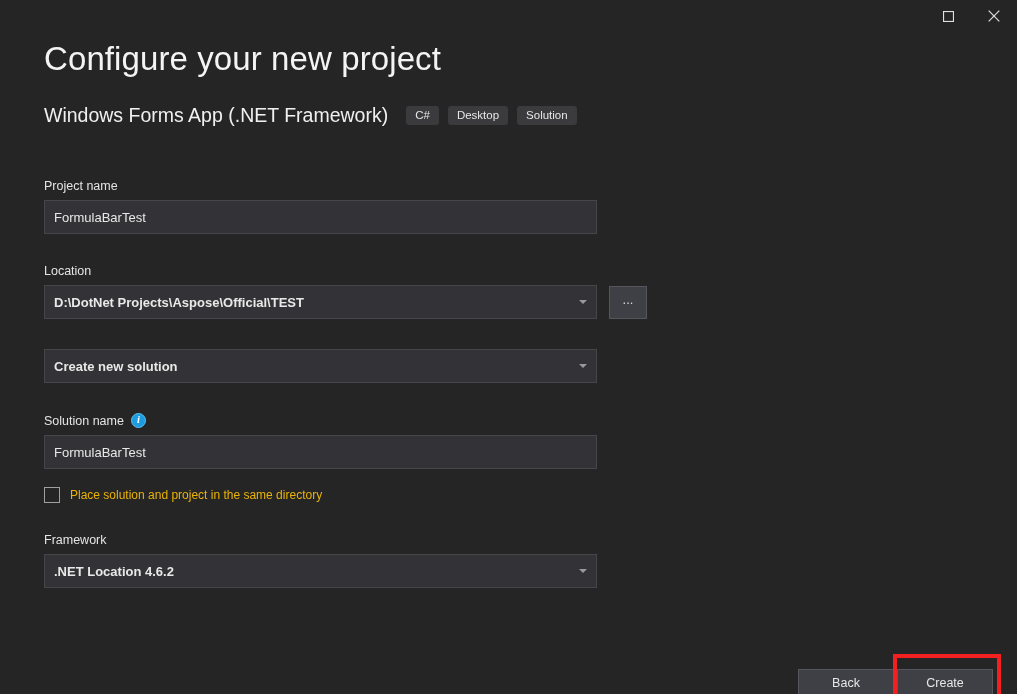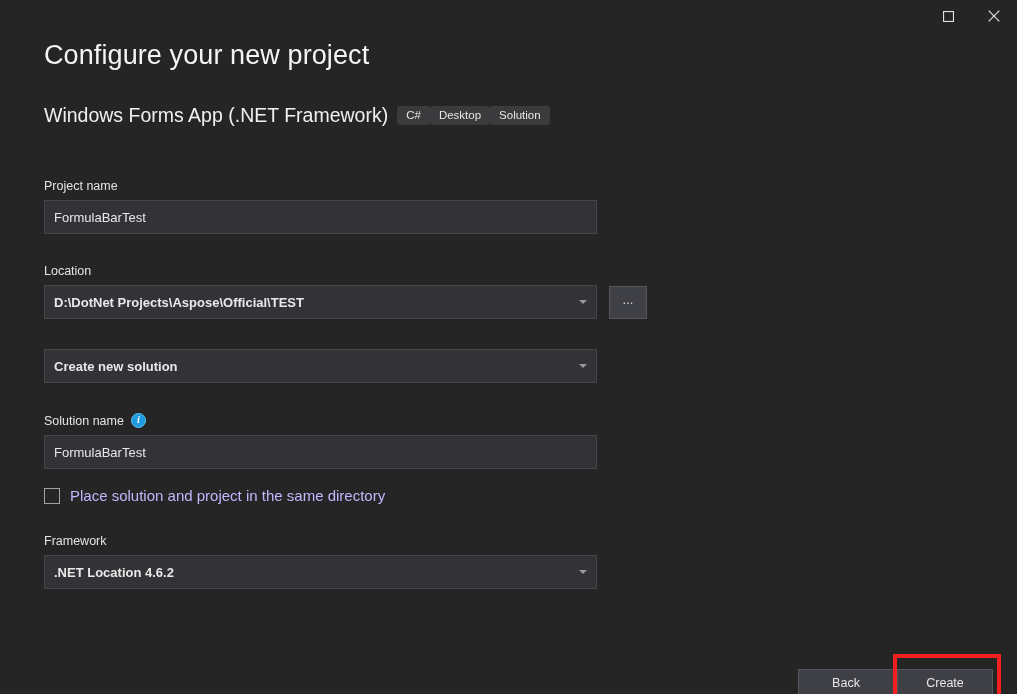--- a/index.html
+++ b/index.html
@@ -43,34 +43,34 @@
     position: absolute;
     top: 32px; left: 0;
     width: 1017px;
     height: 662px;
   }
 
   .h1 {
     position: absolute;
     left: 44px;
     top: 8px;
-    font-size: 27px;
+    font-size: 33px;
     font-weight: 400;
     letter-spacing: 0.1px;
     color: #f4f4f4;
     white-space: nowrap;
   }
 
   .subrow {
     position: absolute;
     left: 44px;
     top: 72px;
     display: flex;
     align-items: center;
-    gap: 0;
+    gap: 9px;
     white-space: nowrap;
   }
   .h2 {
     font-size: 19.5px;
     font-weight: 400;
     color: #f0f0f0;
     margin-right: 9px;
   }
   .tag {
     display: inline-flex;
@@ -164,21 +164,21 @@
     gap: 10px;
     margin-top: 18px;
     margin-bottom: 21px;
   }
   .checkbox {
     width: 16px; height: 16px;
     background: #252526;
     border: 1px solid #a0a0a4;
     flex: none;
   }
-  .check-label { font-size: 15px; color: #c4b5fd; }
+  .check-label { font-size: 12px; color: #eab308; }
 
   
   .footer {
     position: absolute;
     left: 16px;
     top: 602px;
     width: 1017px;
     height: 60px;
     text-align: center;
   }

